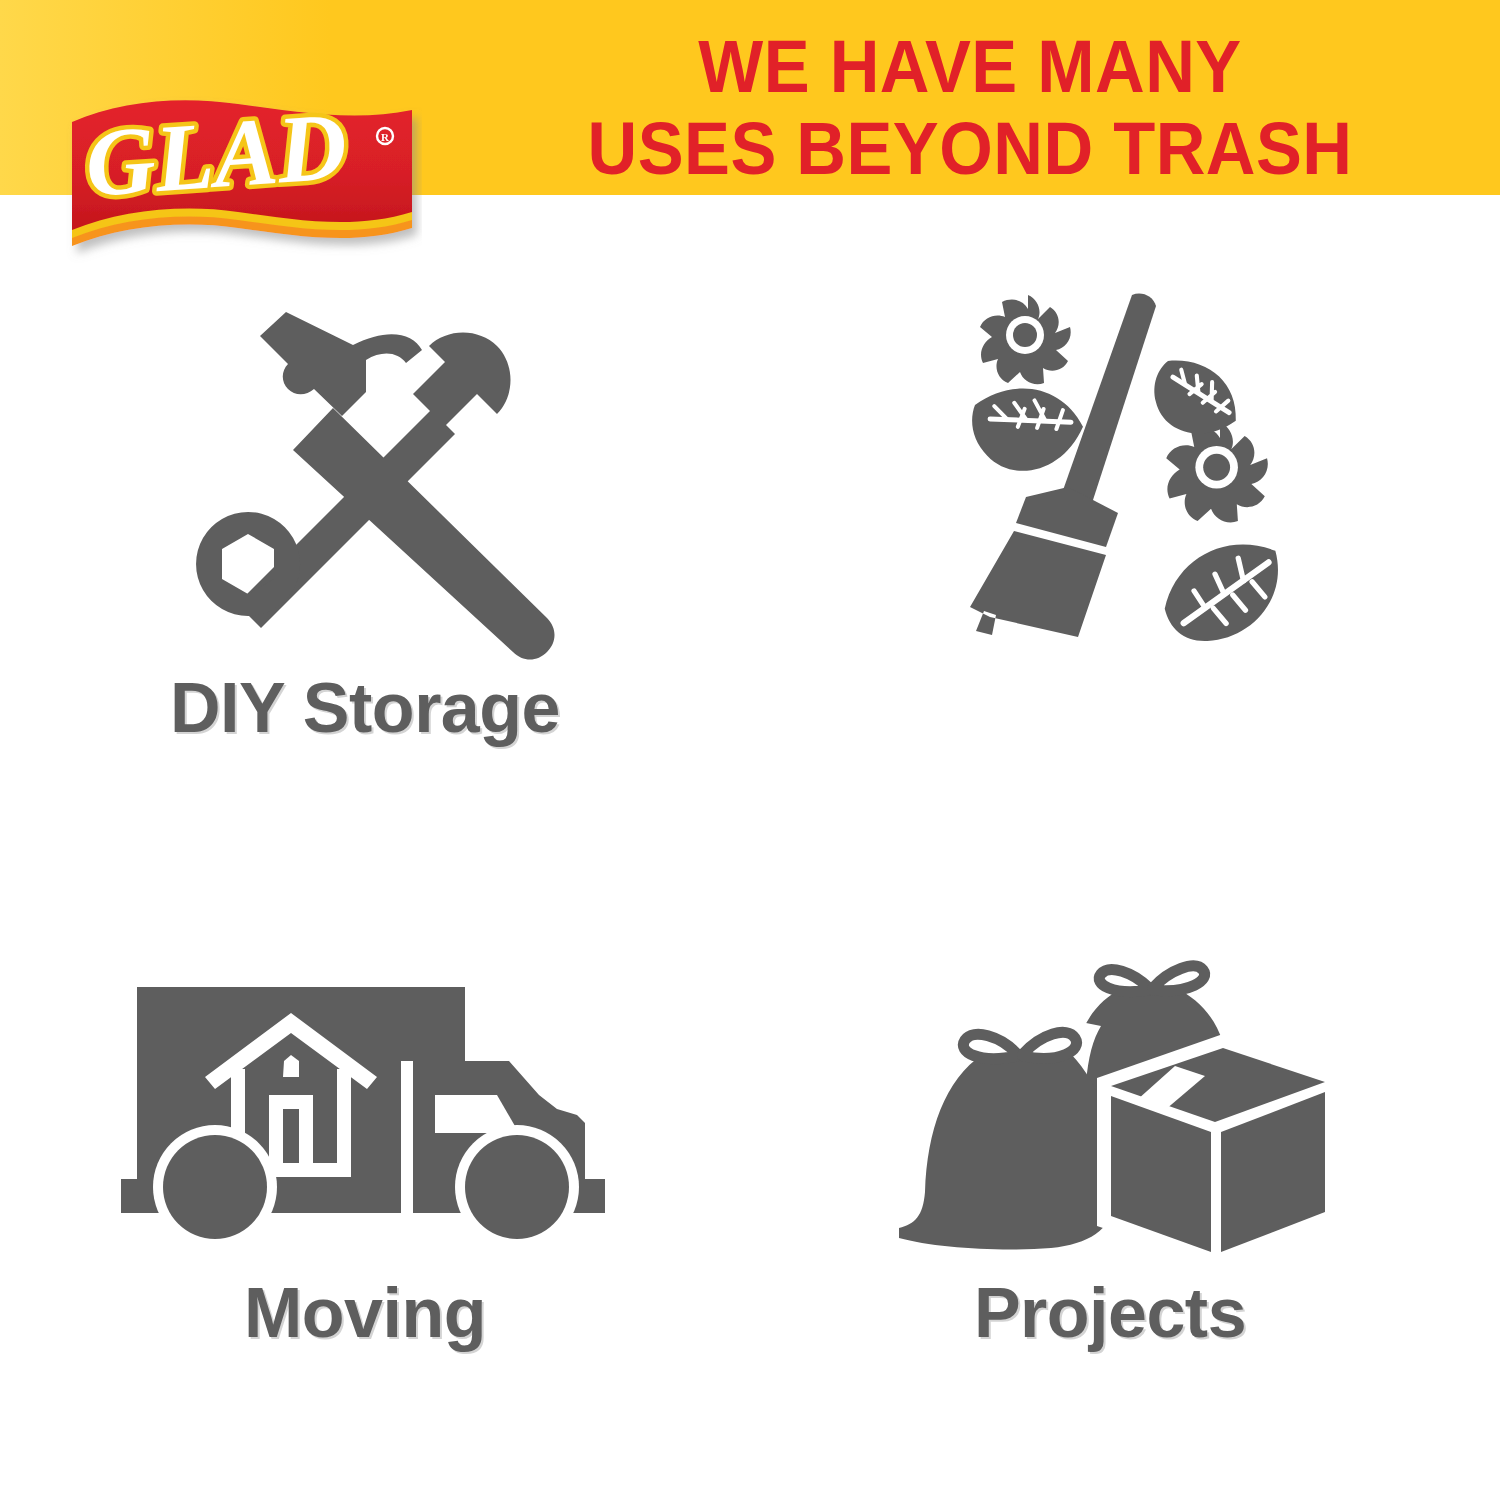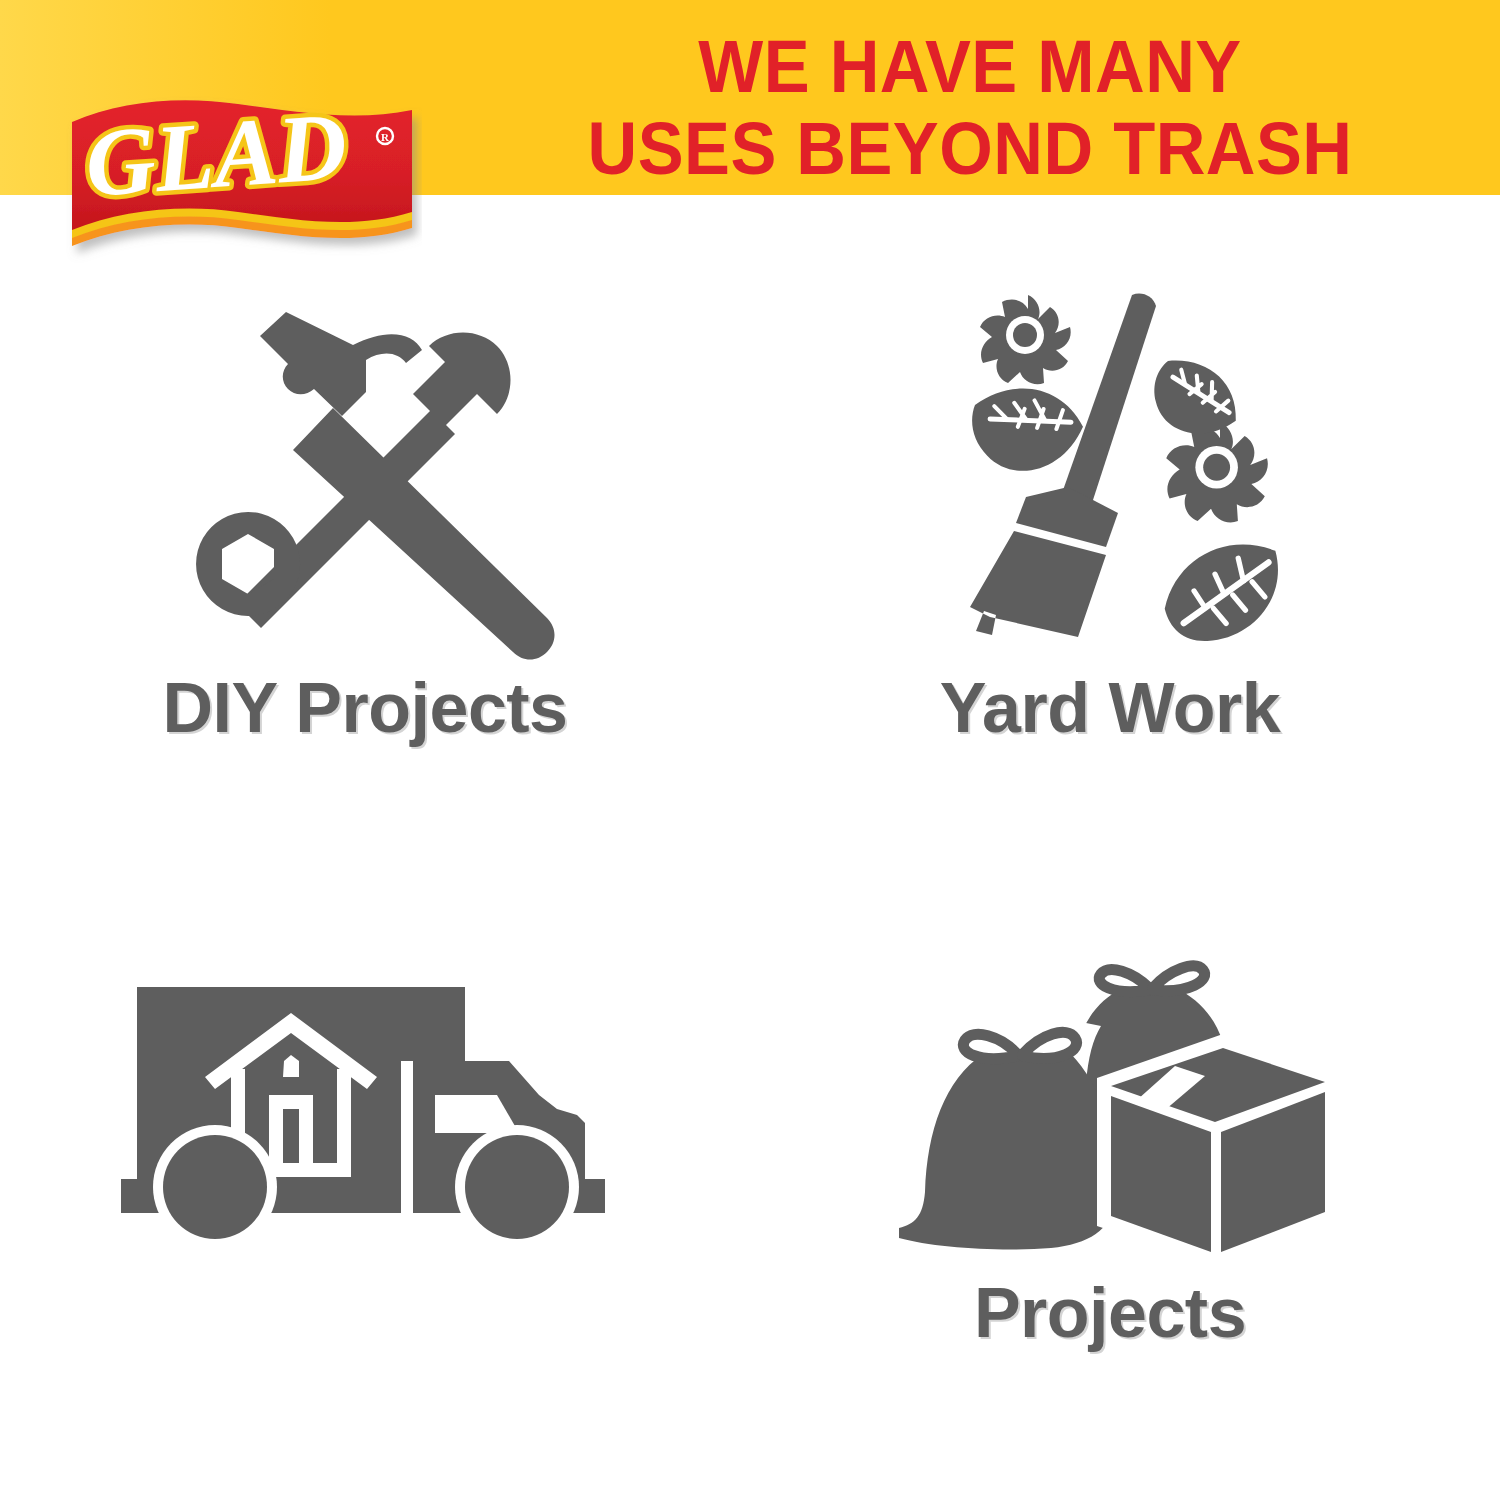--- a/index.html
+++ b/index.html
@@ -182,21 +182,21 @@
                  L352,108
                  C370,90 370,58 352,40
                  C334,22 302,22 284,40
                  Z" transform="translate(-10,6)"></path>
 
         <path d="M93,264 m0,-52 a52,52 0 1,0 0.1,0 Z
                  M93,264 m0,-30 l26,15 l0,30 l-26,15 l-26,-15 l0,-30 Z" fill-rule="evenodd"></path>
       </g>
     </svg>
   </div>
-  <div class="cell-label" id="label-diy">DIY Projects</div>
+  <div class="cell-label" id="label-diy">DIY Storage</div>
 </div>
 
 <div class="cell" id="cell-yard">
   <div class="cell-icon">
     <svg width="400" height="390" viewBox="0 0 400 390" xmlns="http://www.w3.org/2000/svg" aria-hidden="true">
       <g fill="#5E5E5E">
 
         <path d="M222,30 C232,26 243,31 246,41 L182,238 L152,228 Z"></path>
 
         <path d="M116,232 L158,222 L208,248 L196,282 L106,258 Z"></path>
@@ -240,21 +240,20 @@
 
         <g transform="translate(248,296) rotate(-8) scale(1.05)">
           <path d="M0,46 C18,-2 70,-18 112,6 C118,52 78,86 36,82 C14,80 2,66 0,46 Z"></path>
           <path d="M104,16 L16,62" stroke="#FFFFFF" stroke-width="6" fill="none" stroke-linecap="round"></path>
           <path d="M78,30 L76,8 M58,40 L52,20 M38,50 L30,33
                    M86,32 L96,48 M66,42 L76,58 M46,52 L56,68" stroke="#FFFFFF" stroke-width="5" fill="none" stroke-linecap="round"></path>
         </g>
       </g>
     </svg>
   </div>
-  <div class="cell-label" id="label-yard">Yard Work</div>
 </div>
 
 <div class="cell" id="cell-moving">
   <div class="cell-icon">
     <svg width="520" height="300" viewBox="0 0 520 300" xmlns="http://www.w3.org/2000/svg" aria-hidden="true">
       <g fill="#5E5E5E">
 
         <path d="M32,22 L360,22 L360,96 L404,96 L434,130 L452,144 L472,150
                  L480,158 L480,214 L500,214 L500,248 L16,248 L16,214 L32,214 Z"></path>
 
@@ -271,20 +270,21 @@
         <path d="M164,130 L208,130 L208,202 L194,202 L194,144 L178,144 L178,202 L164,202 Z" fill="#FFFFFF"></path>
 
         <circle cx="110" cy="222" r="62" fill="#FFFFFF"></circle>
         <circle cx="412" cy="222" r="62" fill="#FFFFFF"></circle>
 
         <circle cx="110" cy="222" r="52"></circle>
         <circle cx="412" cy="222" r="52"></circle>
       </g>
     </svg>
   </div>
+  <div class="cell-label" id="label-moving">Moving</div>
 </div>
 
 <div class="cell" id="cell-storage">
   <div class="cell-icon">
     <svg width="470" height="330" viewBox="0 0 470 330" xmlns="http://www.w3.org/2000/svg" aria-hidden="true">
       <g fill="#5E5E5E">
 
         <path d="M248,58 C214,74 198,110 200,146 L200,252 L352,252 L352,140
                  C352,104 332,72 300,58 Z"></path>
 

